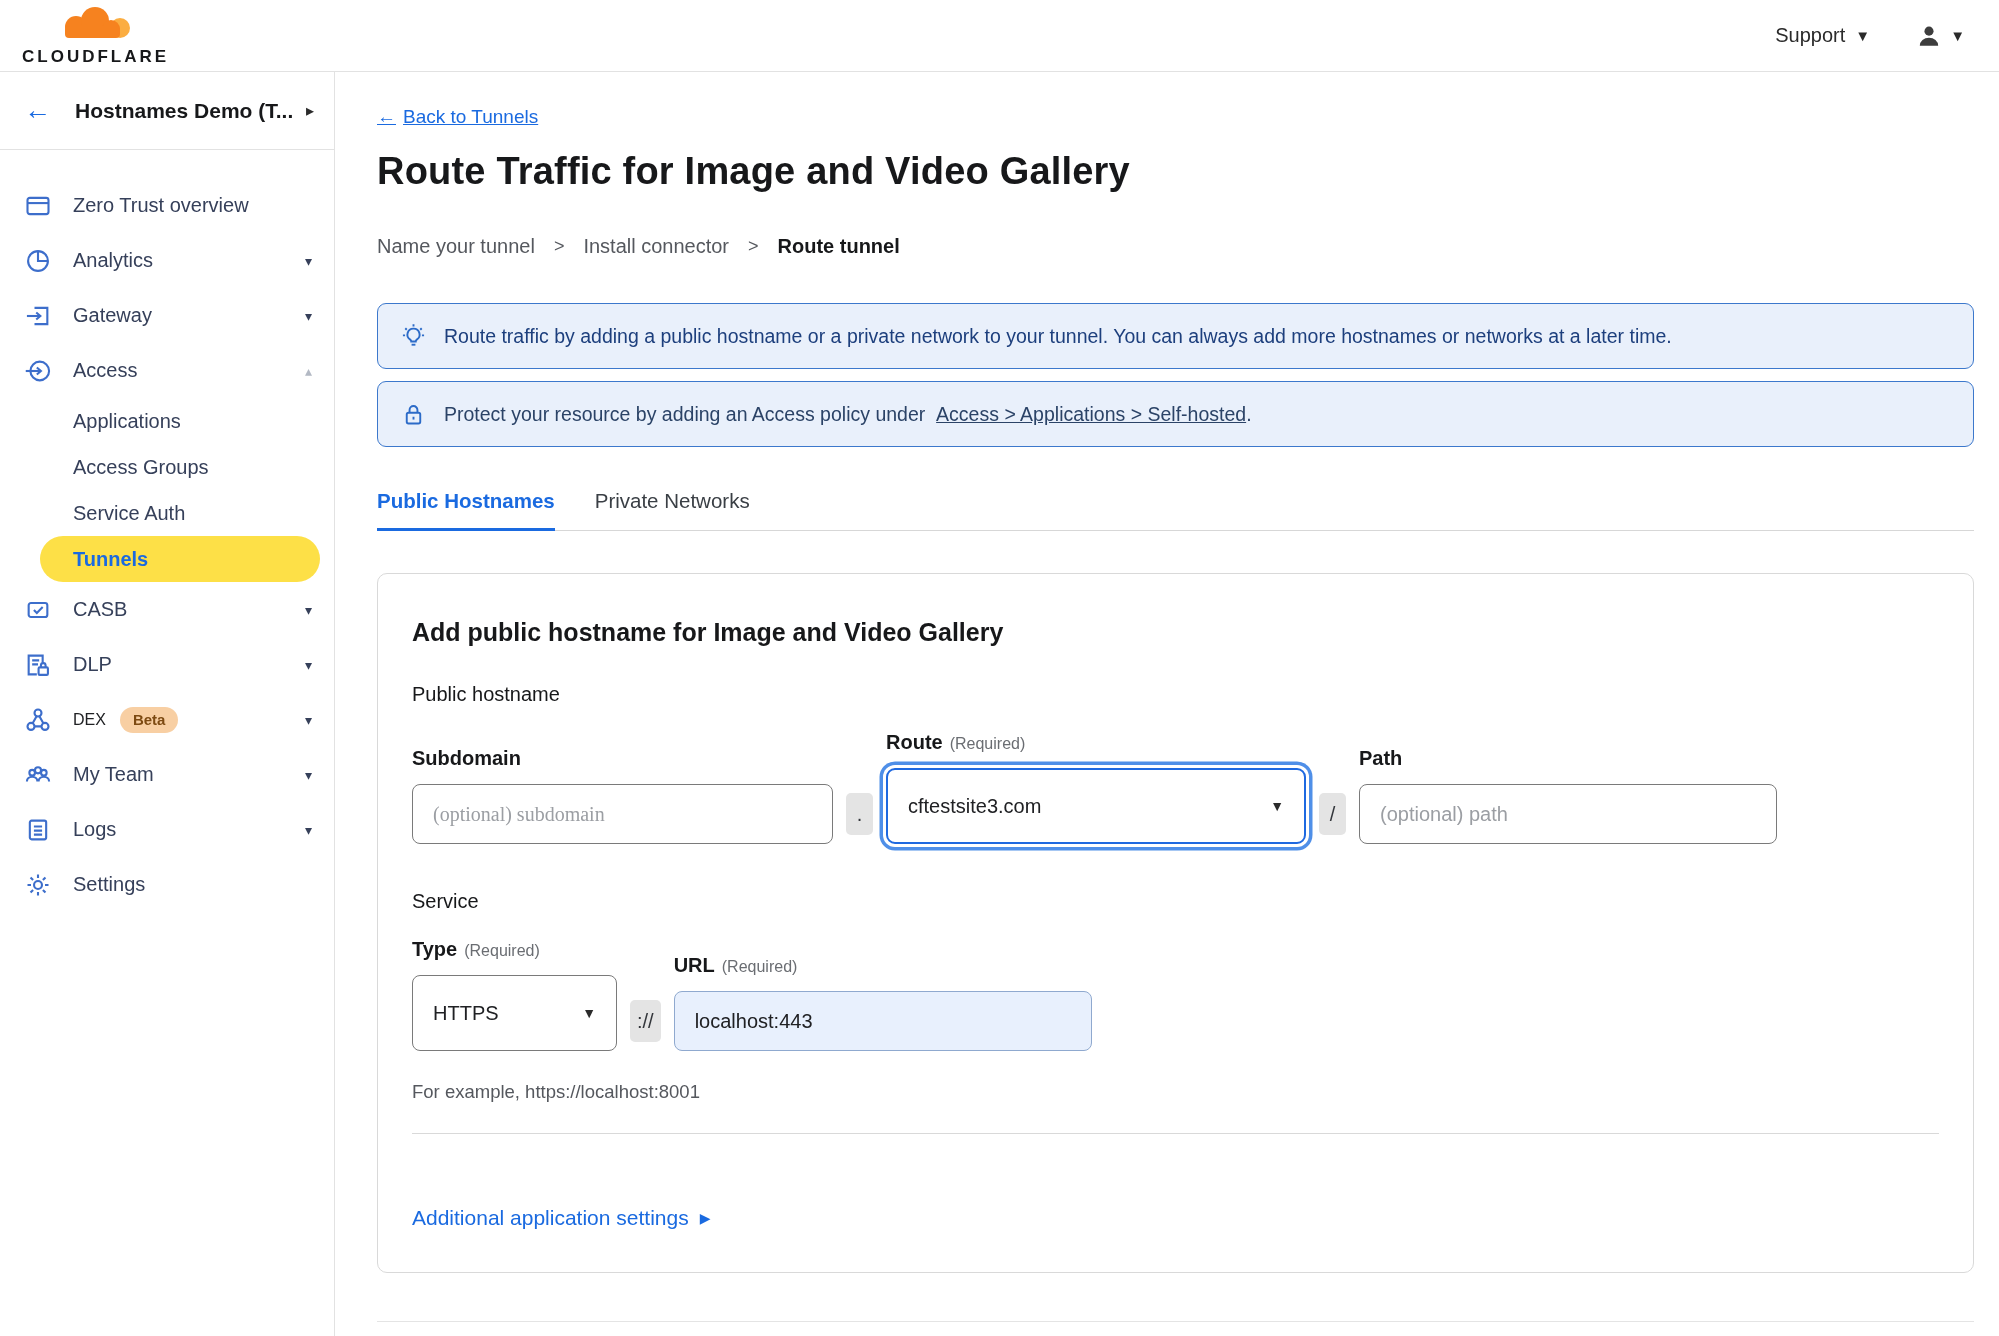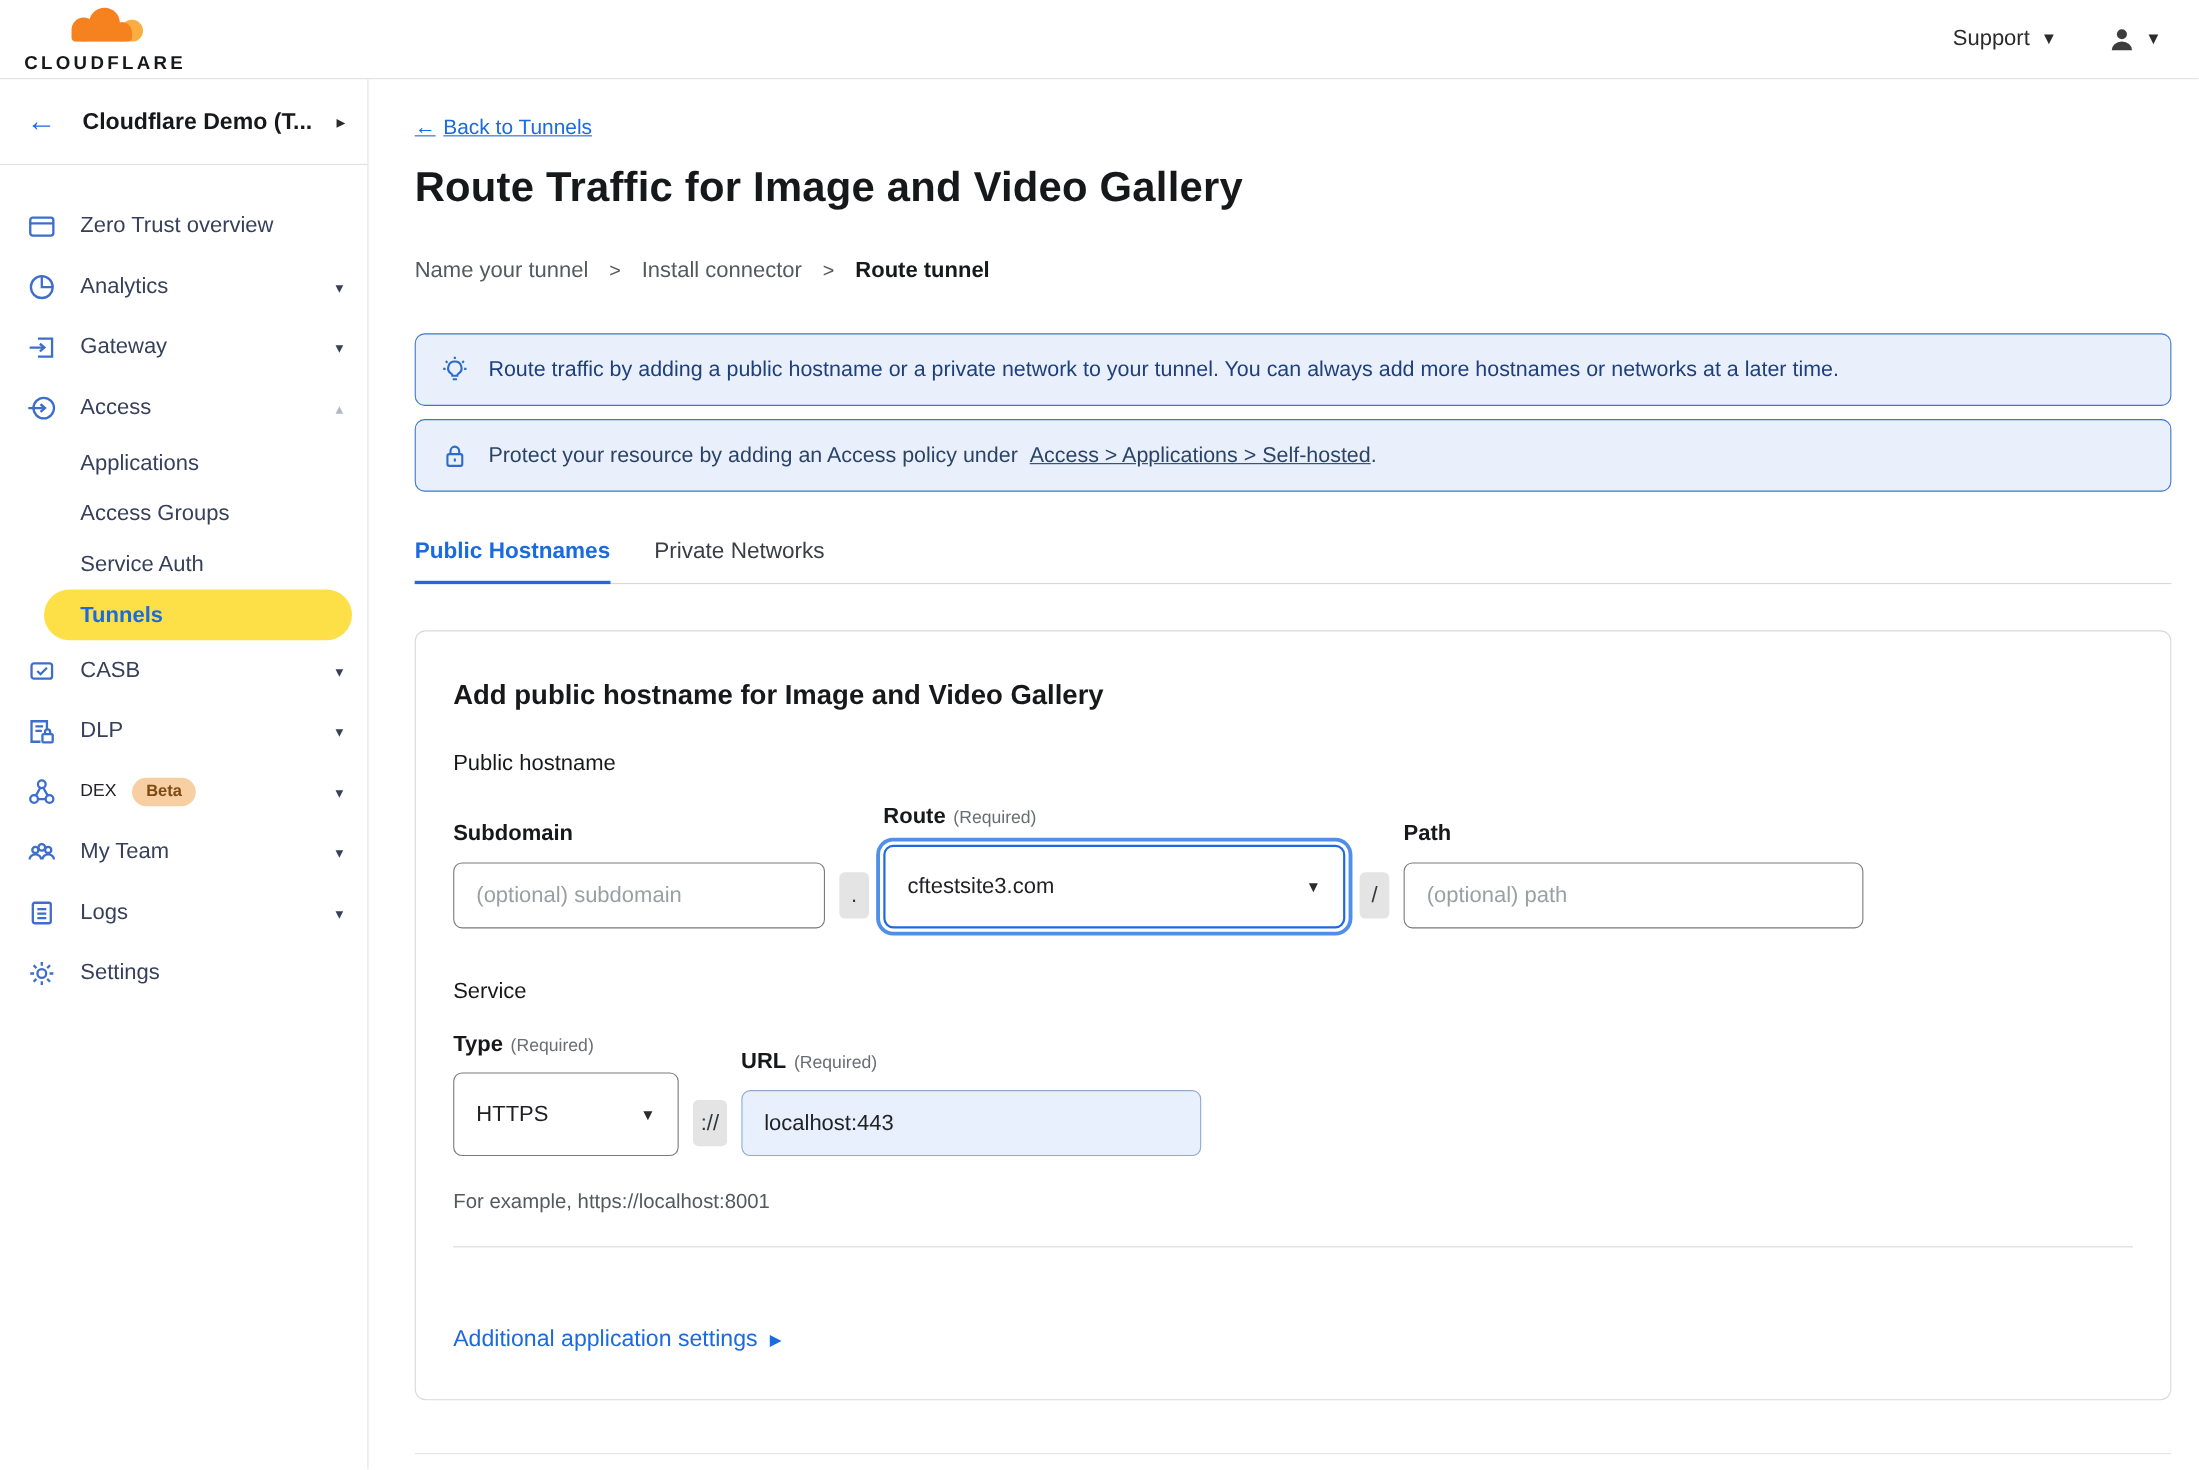--- a/index.html
+++ b/index.html
@@ -83,21 +83,21 @@
   .fields-row { margin-top:25px; display:flex; align-items:flex-end; }
   .field { display:flex; flex-direction:column; }
   .field-label { font-size:20px; font-weight:bold; color:#17181a; margin-bottom:14px; }
   .req { font-weight:normal; font-size:16px; color:#6a6d72; margin-left:7px; }
   .text-input {
     height:60px; border:1px solid #7a7a7a; border-radius:8px; padding:0 20px;
     font-size:20px; color:#202124; background:#fff; outline:none;
     font-family:"Liberation Sans", sans-serif;
   }
   .text-input::placeholder { color:#9b9ea3; }
-  .w-subdomain { width:338px; } .w-domain { width:420px; } .w-path { width:418px; }
+  .w-subdomain { width:421px;font-family:Liberation Serif, serif; } .w-domain { width:420px; } .w-path { width:418px; }
   .w-type { width:205px; } .w-url { width:418px; }
   .chip {
     background:#e4e4e4; border-radius:5px; height:42px; min-width:27px; padding:0 7px;
     display:flex; align-items:center; justify-content:center; font-size:20px; color:#33363b;
     margin:0 13px 9px; align-self:flex-end;
   }
   .select {
     height:76px; border:1px solid #7a7a7a; border-radius:8px; background:#fff;
     display:flex; align-items:center; justify-content:space-between; padding:0 20px;
     font-size:20px; color:#202124; cursor:pointer;
@@ -157,21 +157,21 @@
         <span class="caret">▼</span>
       </div>
     </div>
   </div>
 
   <div class="body-row">
 
     <div class="sidebar">
       <div class="sidebar-header">
         <span class="back-arrow">←</span>
-        <span class="account-label">Cloudflare Demo (T...</span>
+        <span class="account-label">Hostnames Demo (T...</span>
         <span class="account-chevron">▸</span>
       </div>
 
       <div class="nav">
 
         <div class="nav-item">
           <span class="nav-icon">
             <svg viewBox="0 0 24 24" fill="none" stroke="#3d6ecb" stroke-width="1.8" aria-hidden="true">
               <rect x="3" y="5" width="18" height="14" rx="2"></rect>
                 <line x1="3" y1="9.5" x2="21" y2="9.5"></line>

